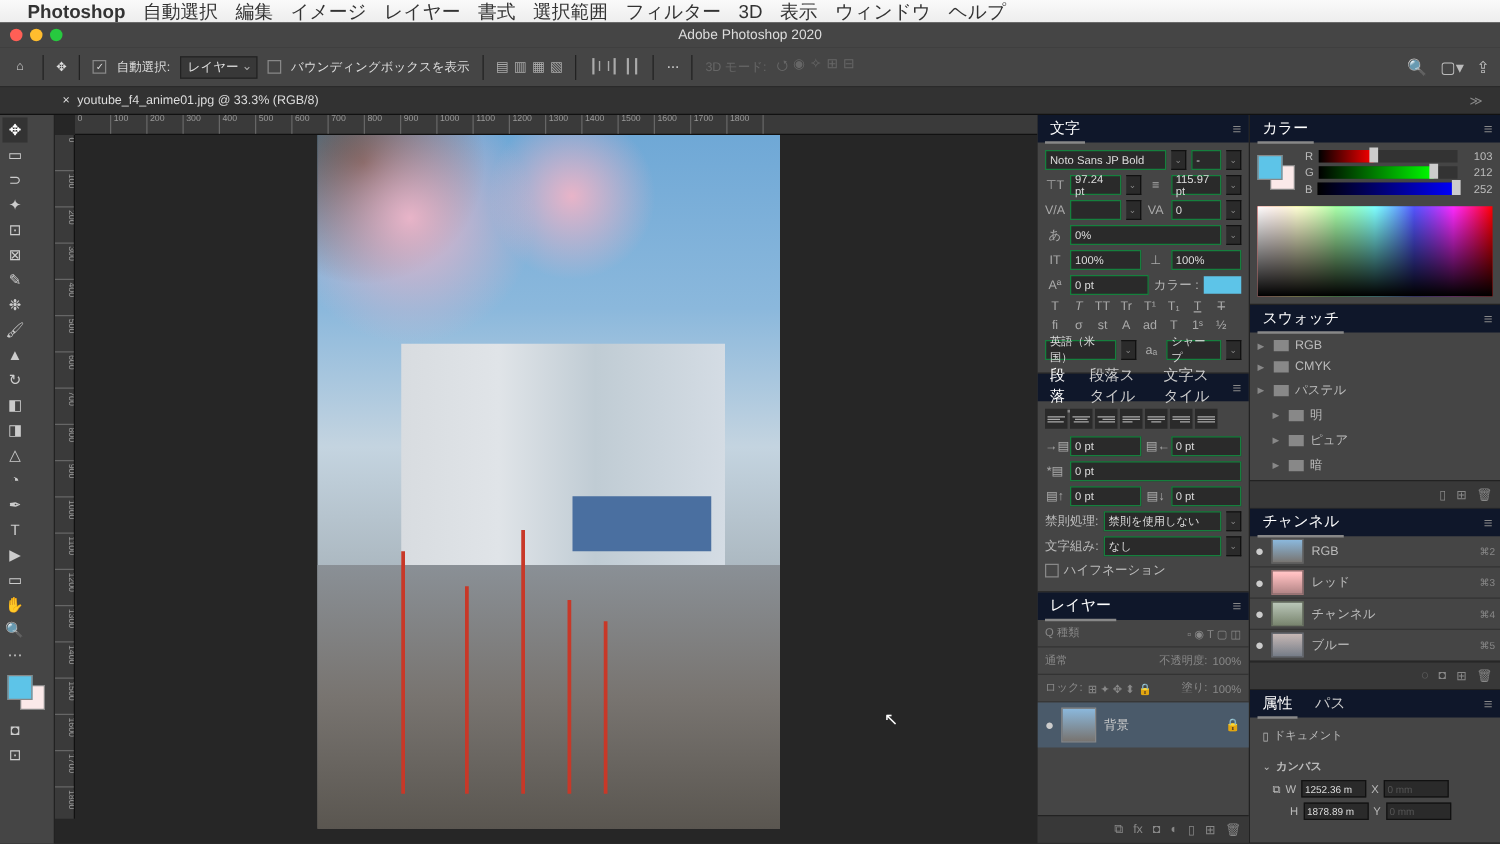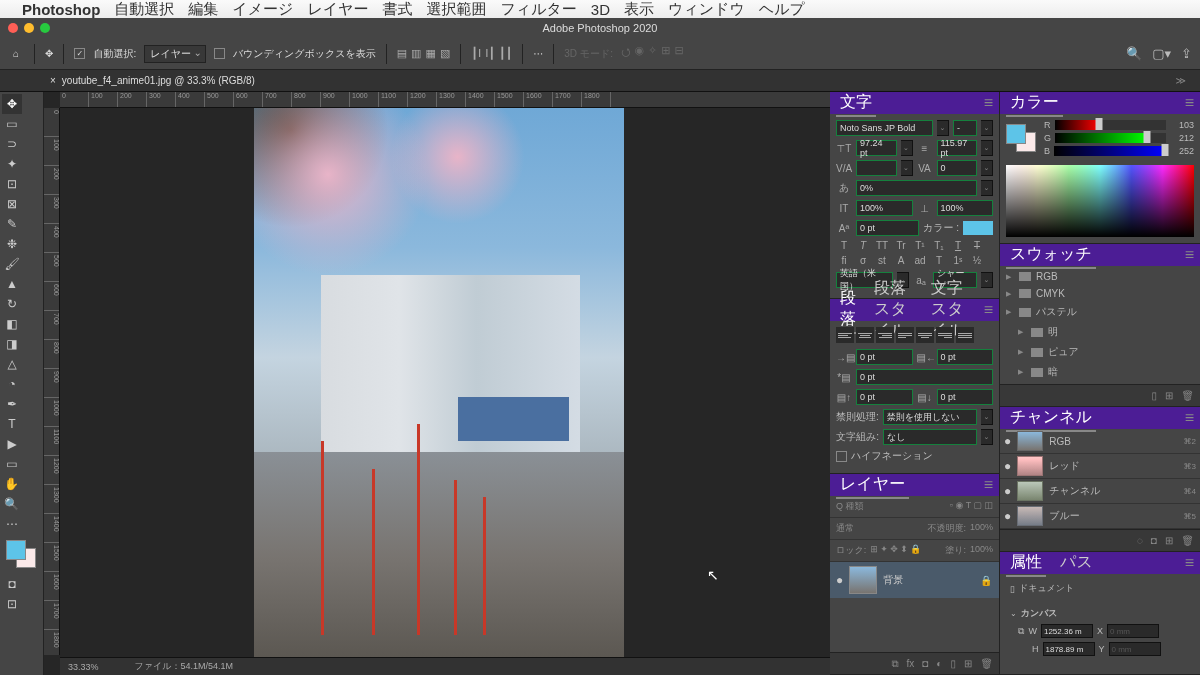--- a/index.html
+++ b/index.html
@@ -44,37 +44,37 @@
 .r2{left:32%;height:30%}
 .r3{left:44%;height:38%}
 .r4{left:54%;height:28%}
 .r5{left:62%;height:25%}
 .cursor{position:absolute;top:475px;left:663px;font-size:14px;color:#fff}
 .status{position:absolute;bottom:0;left:16px;right:0;height:18px;background:#323232;border-top:1px solid #111;display:flex;align-items:center;padding:0 8px;font-size:9px;color:#aaa;gap:36px}
 .panels{width:370px;background:#454545;display:flex}
 .pcol1{width:170px;display:flex;flex-direction:column;border-right:1px solid #222}
 .pcol2{width:200px;display:flex;flex-direction:column}
 .panel{border-bottom:1px solid #222}
-.phead{height:22px;background:#4c1d95;display:flex;align-items:center;padding:0 6px;font-size:16px;color:#ccc;gap:10px}
+.phead{height:22px;background:#0f172a;display:flex;align-items:center;padding:0 6px;font-size:12px;color:#ccc;gap:10px}
 .phead .tab{padding:2px 4px;border-bottom:2px solid transparent}
 .phead .tab.active{color:#fff;border-bottom-color:#888}
 .phead .menu{margin-left:auto;color:#888}
 .pbody{padding:6px;font-size:10px;color:#bbb}
 .char-row{display:flex;gap:4px;margin-bottom:4px;align-items:center}
 .char-input{flex:1;height:16px;background:#2a2a2a;border:1px solid #15803d;color:#ddd;padding:0 3px;font-size:9px;display:flex;align-items:center}
 .char-sel{width:12px;height:16px;background:#2a2a2a;border:1px solid #111;border-left:0;display:flex;align-items:center;justify-content:center;font-size:7px;color:#888}
 .char-ic{width:16px;font-size:10px;color:#aaa;text-align:center}
 .color-chip{width:30px;height:14px;background:#5dc4e8}
 .type-opts{display:flex;gap:3px;font-size:10px;color:#aaa}
 .type-opts span{width:16px;text-align:center;cursor:pointer}
 .para-align{display:flex;gap:2px;margin-bottom:6px}
 .pa-btn{width:18px;height:16px;background:#2a2a2a;display:flex;flex-direction:column;justify-content:center;gap:1px;padding:2px;cursor:pointer}
 .pa-line{height:1px;background:#aaa}
 .layers-body{padding:0}
-.ly-controls{display:flex;align-items:flex-start;gap:4px;padding:4px 6px;border-bottom:1px solid #333;font-size:9px;color:#888}
+.ly-controls{display:flex;align-items:center;gap:4px;padding:4px 6px;border-bottom:1px solid #333;font-size:9px;color:#888}
 .ly-row{display:flex;align-items:center;gap:6px;padding:4px 6px;background:#4a5a6a}
 .ly-thumb{width:28px;height:28px;background:linear-gradient(180deg,#8bb8dc,#787470);border:1px solid #888}
 .eye{font-size:12px;color:#ccc}
 .lock{margin-left:auto;color:#aaa}
 .slider-row{display:flex;align-items:center;gap:4px;margin-bottom:3px;font-size:9px}
 .slider{flex:1;height:10px;background:#333;position:relative}
 .slider .fill{height:100%}
 .slider .thumb{position:absolute;top:-2px;width:7px;height:12px;background:#ccc;transform:translateX(-50%)}
 .slv{width:24px;text-align:right}
 .spectrum{height:72px;background:linear-gradient(to bottom,transparent,#000),linear-gradient(to right,#fff,transparent),linear-gradient(to right,red,yellow,lime,cyan,blue,magenta,red);background-blend-mode:normal,screen,normal}
@@ -250,24 +250,20 @@
         <div class="buildings"></div>
         <div class="roof"></div>
         <div class="street"></div>
       <div class="rail r1"></div>
         <div class="rail r2"></div>
         <div class="rail r3"></div>
         <div class="rail r4"></div>
         <div class="rail r5"></div>
     </div>
     <div class="cursor">↖</div>
-    <div class="status">
-      <span>33.33%</span>
-      <span>ファイル：54.1M/54.1M</span>
-    </div>
   </div>
 
   <div class="panels">
     <div class="pcol1">
 
       <div class="panel">
         <div class="phead">
             <span class="tab active">文字</span>
             <span class="menu">≡</span>
           </div>

